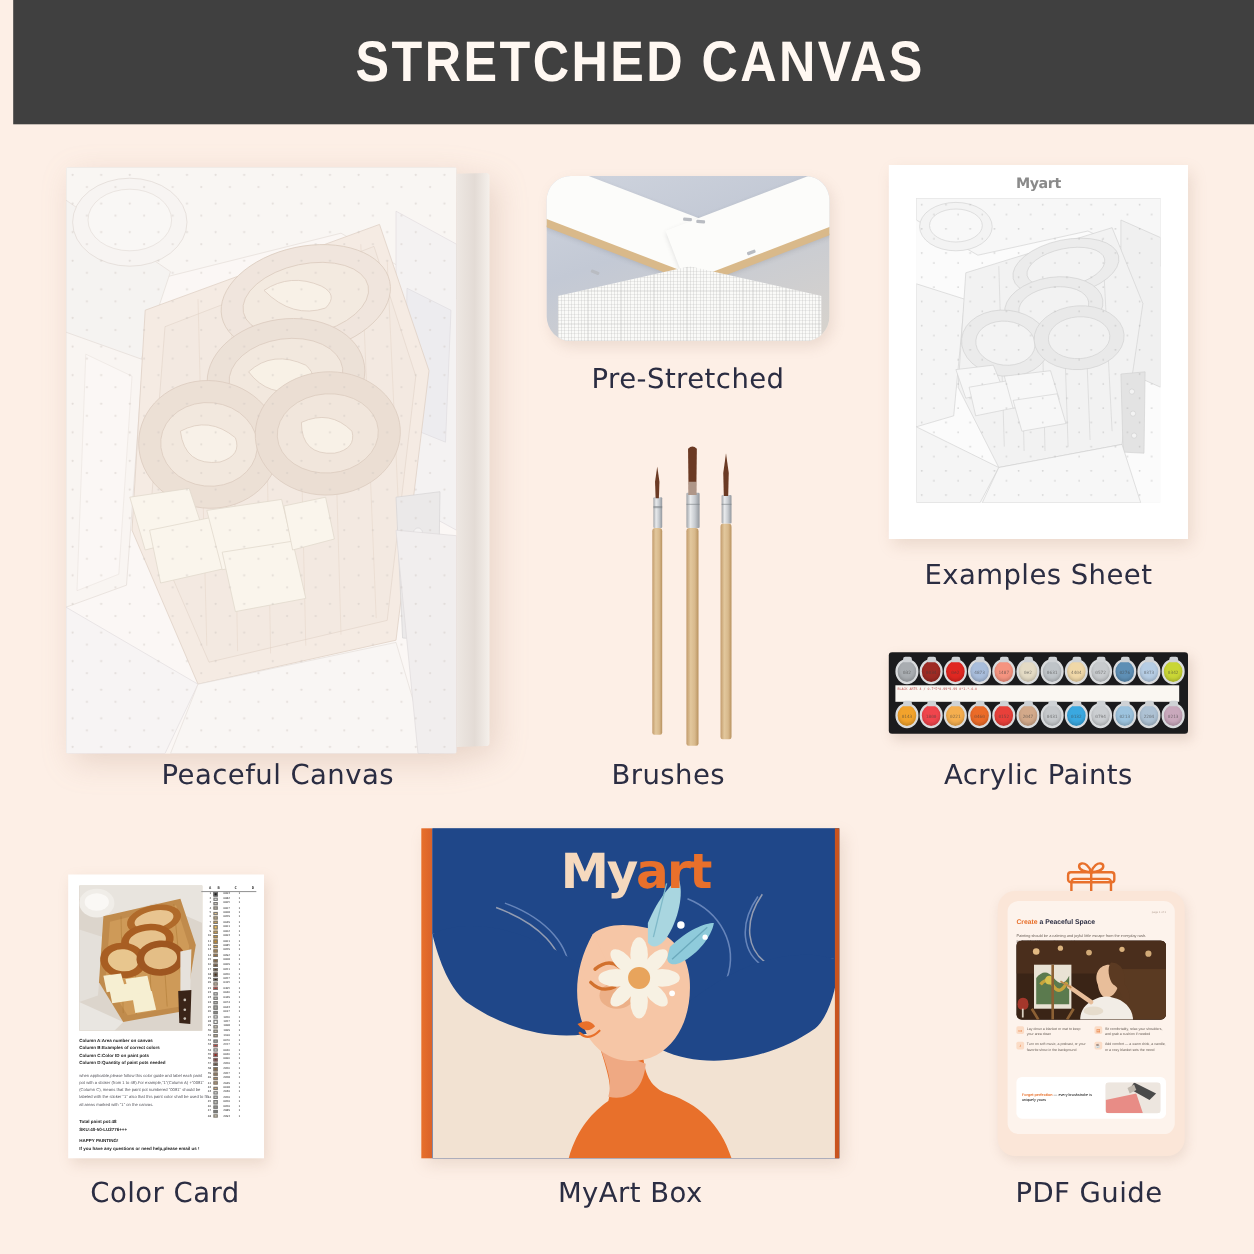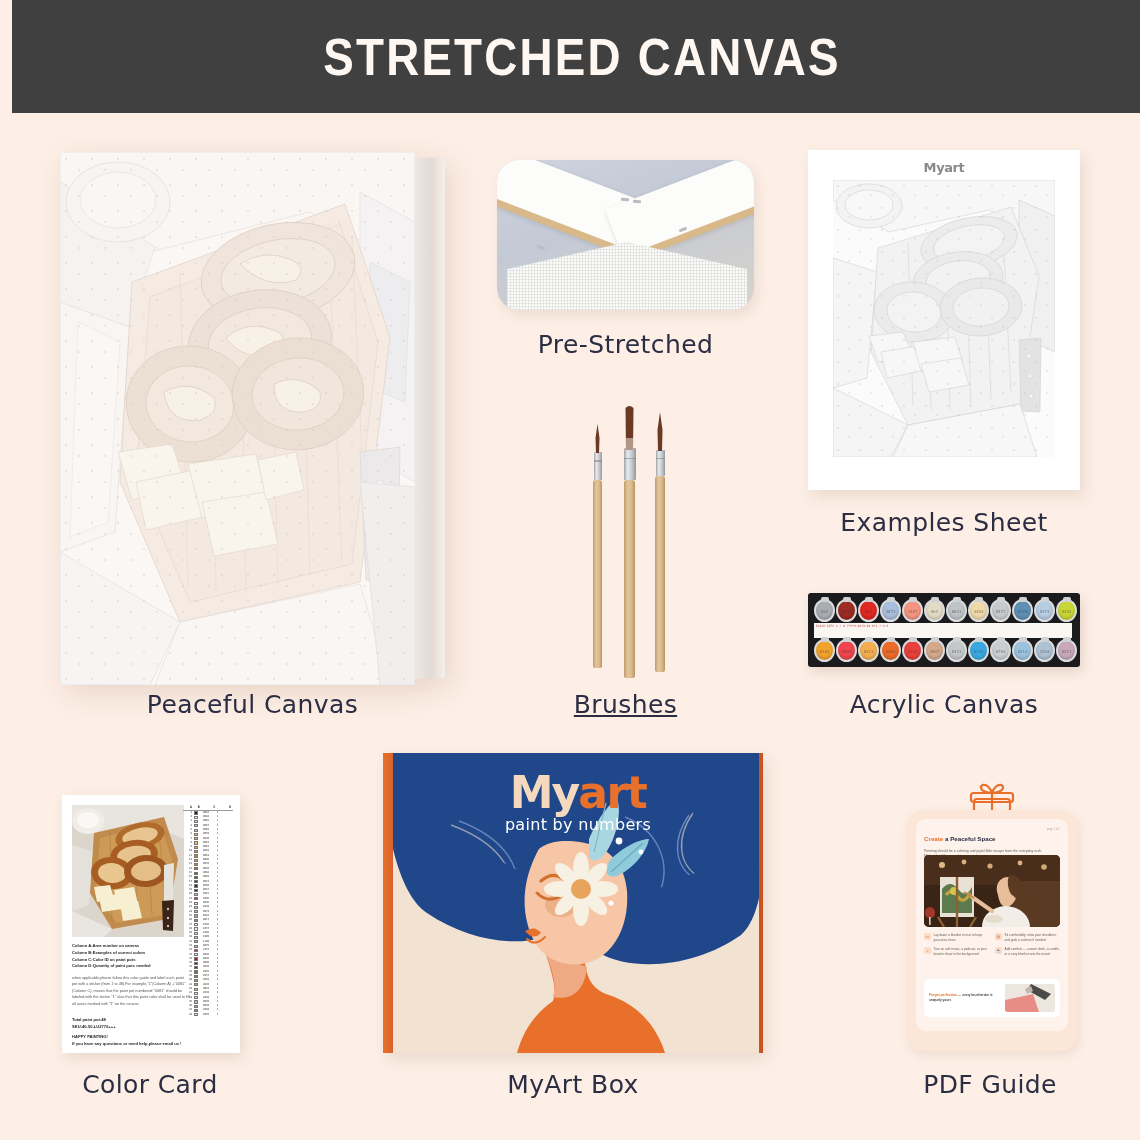--- a/index.html
+++ b/index.html
@@ -471,21 +471,21 @@
   </div>
 
   <div class="brush" style="left:76px; bottom:6px; width:12px; height:258px;">
     <div class="br-handle" style="height:196px; left:1px; width:10px;"></div>
     <div class="br-ferrule" style="bottom:196px; height:26px; left:1.5px; width:9px;"></div>
     <svg class="br-tip" style="bottom:220px; left:1px;" width="10" height="40">
       <path d="M5,0 L7.5,18 L7,39 L3,39 L2.5,18Z" fill="#6B3A24"></path>
     </svg>
   </div>
 </div>
-<div class="caption" style="left:497px; top:690px; width:257px;text-decoration:underline;">Brushes</div>
+<div class="caption" style="left:479px; top:690px; width:257px;">Brushes</div>
 
 <div class="paints">
   <div class="pot-row" style="top:6px;">
       <div class="pot" style="background: rgb(169, 173, 177);">
         <span style="position: absolute; left: 0px; top: 50%; transform: translateY(-50%); width: 100%; text-align: center; font-size: 4px; color: rgba(60, 60, 60, 0.6); font-family: &quot;DejaVu Sans Mono&quot;, monospace;">032</span>
       </div>
       <div class="pot" style="background: rgb(158, 43, 36);">
         <span style="position: absolute; left: 0px; top: 50%; transform: translateY(-50%); width: 100%; text-align: center; font-size: 4px; color: rgba(60, 60, 60, 0.6); font-family: &quot;DejaVu Sans Mono&quot;, monospace;">0034</span>
       </div>
       <div class="pot" style="background: rgb(224, 39, 33);">
@@ -552,21 +552,21 @@
         <span style="position: absolute; left: 0px; top: 50%; transform: translateY(-50%); width: 100%; text-align: center; font-size: 4px; color: rgba(60, 60, 60, 0.6); font-family: &quot;DejaVu Sans Mono&quot;, monospace;">0213</span>
       </div>
       <div class="pot" style="background: rgb(174, 194, 212);">
         <span style="position: absolute; left: 0px; top: 50%; transform: translateY(-50%); width: 100%; text-align: center; font-size: 4px; color: rgba(60, 60, 60, 0.6); font-family: &quot;DejaVu Sans Mono&quot;, monospace;">2204</span>
       </div>
       <div class="pot" style="background: rgb(201, 168, 188);">
         <span style="position: absolute; left: 0px; top: 50%; transform: translateY(-50%); width: 100%; text-align: center; font-size: 4px; color: rgba(60, 60, 60, 0.6); font-family: &quot;DejaVu Sans Mono&quot;, monospace;">0213</span>
       </div>
     </div>
 </div>
-<div class="caption" style="left:808px; top:690px; width:272px;">Acrylic Canvas</div>
+<div class="caption" style="left:808px; top:690px; width:272px;">Acrylic Paints</div>
 
 <div class="color-card">
   <div class="cc-photo">
     <svg viewBox="0 0 112 132" width="112" height="132">
       <rect width="112" height="132" fill="#DCD5CC"></rect>
       <path d="M0,0 H112 V34 L70,16 L28,28 L0,12Z" fill="#E8E4DE"></path>
       <ellipse cx="16" cy="16" rx="16" ry="13" fill="#F0EDE8"></ellipse>
       <ellipse cx="16" cy="15" rx="11" ry="8" fill="#FAF8F5"></ellipse>
       <path d="M0,40 L22,47 L17,100 L0,106Z" fill="#E4E0DA"></path>
       <path d="M22,28 L92,12 L106,54 L96,114 L40,124 L18,88Z" fill="#C08B4C"></path>
@@ -971,21 +971,20 @@
       <circle cx="248" cy="99" r="2.4" fill="#FFFFFF"></circle>
       <circle cx="218" cy="150" r="2.6" fill="#FFFFFF"></circle>
 
       <g opacity=".09">
         <rect x="0" y="96" width="370" height="204" fill="url(#none)"></rect>
       </g>
     </svg>
     <div class="box-logo">
       <span class="logo-my">My</span><span class="logo-art">art</span>
     </div>
-    <div class="box-tag">paint by numbers</div>
   </div>
   <div class="box-edge-r"></div>
 </div>
 <div class="caption" style="left:383px; top:1070px; width:380px;">MyArt Box</div>
 
 <div class="pdf-wrap">
   <svg class="gift-icon" width="46" height="40" viewBox="0 0 46 40">
     <rect x="5" y="16" width="36" height="22" rx="3" fill="none" stroke="#E8702B" stroke-width="2.2"></rect>
     <rect x="2" y="10" width="42" height="9" rx="2.5" fill="none" stroke="#E8702B" stroke-width="2.2"></rect>
     <path d="M23,10 V38" stroke="#E8702B" stroke-width="2.2"></path>

